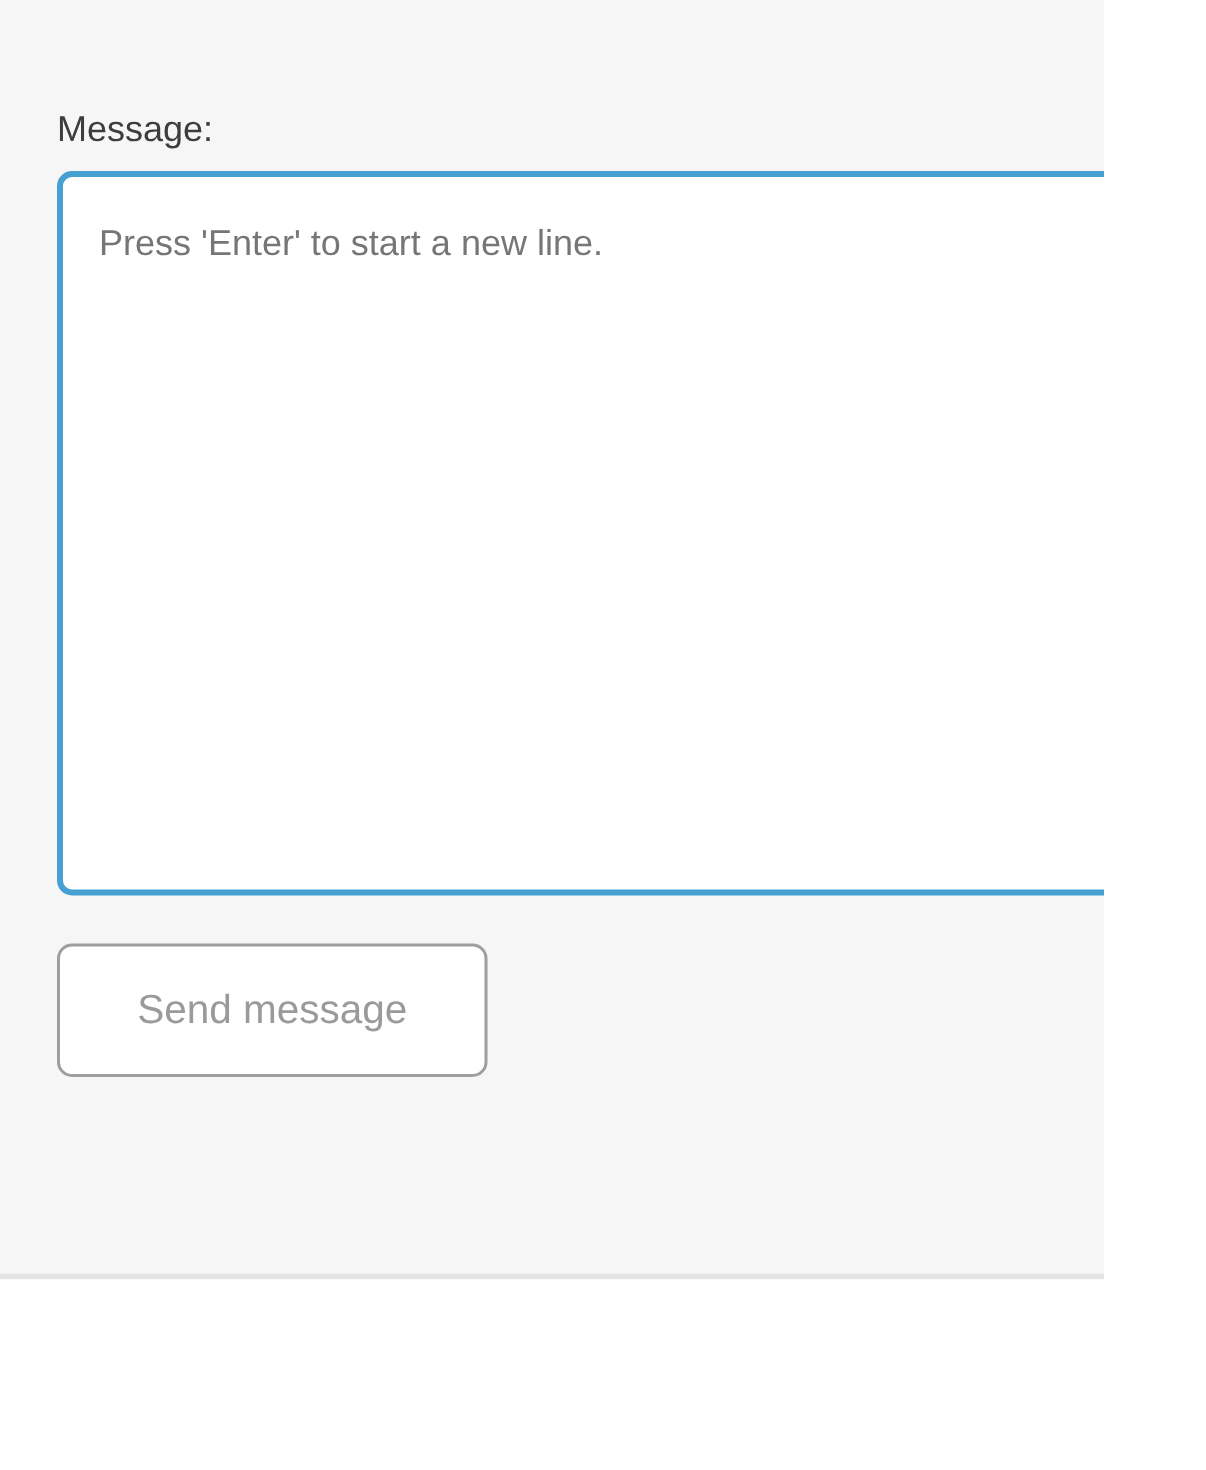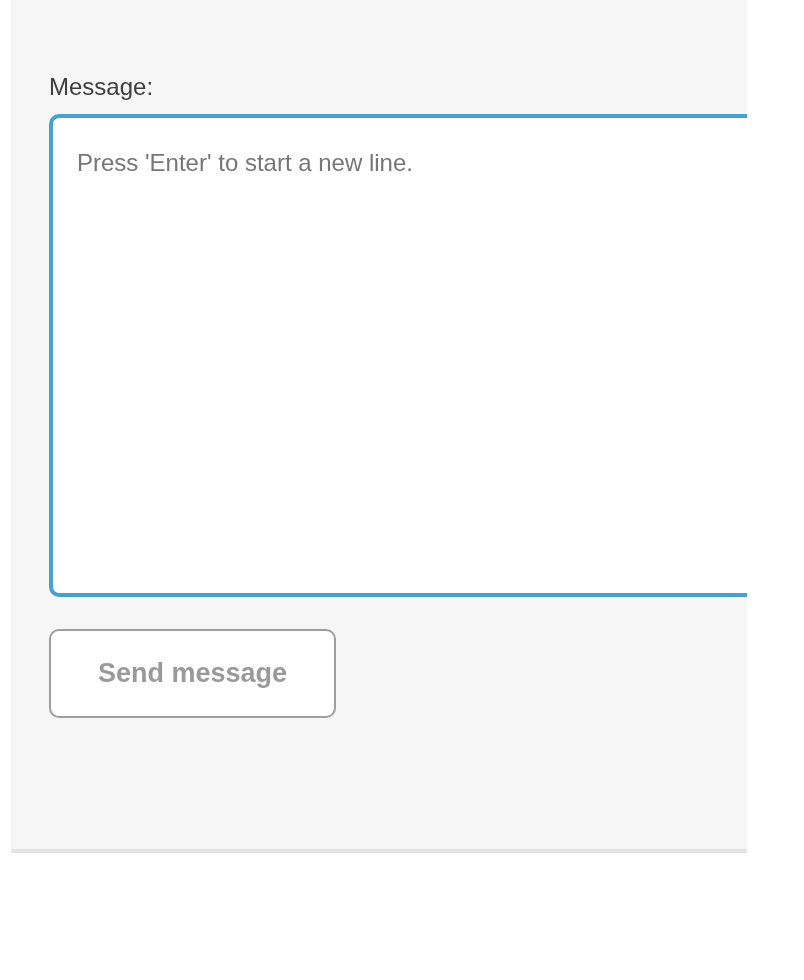--- a/index.html
+++ b/index.html
@@ -9,21 +9,20 @@
     height: 980px;
     overflow: hidden;
     font-family: "Liberation Sans", sans-serif;
     background: #ffffff;
   }
   .page {
     position: relative;
     width: 736px;
     height: 980px;
     overflow: hidden;
-    margin-left: 11px;
   }
   .content-area {
     position: absolute;
     left: 0;
     top: 0;
     width: 804px;
     height: 849px;
     background: #f6f6f6;
   }
   .msg-label {
@@ -62,21 +61,21 @@
     left: 38px;
     top: 629px;
     width: 287px;
     height: 89px;
     box-sizing: border-box;
     background: #ffffff;
     border: 2px solid #9e9e9e;
     border-radius: 10px;
     font-family: "Liberation Sans", sans-serif;
     font-size: 27px;
-    font-weight: bold;
+    font-weight: normal;
     color: #9a9a9a;
     cursor: pointer;
   }
   .divider {
     position: absolute;
     left: 0;
     top: 849px;
     width: 804px;
     height: 4px;
     background: #e4e4e4;

